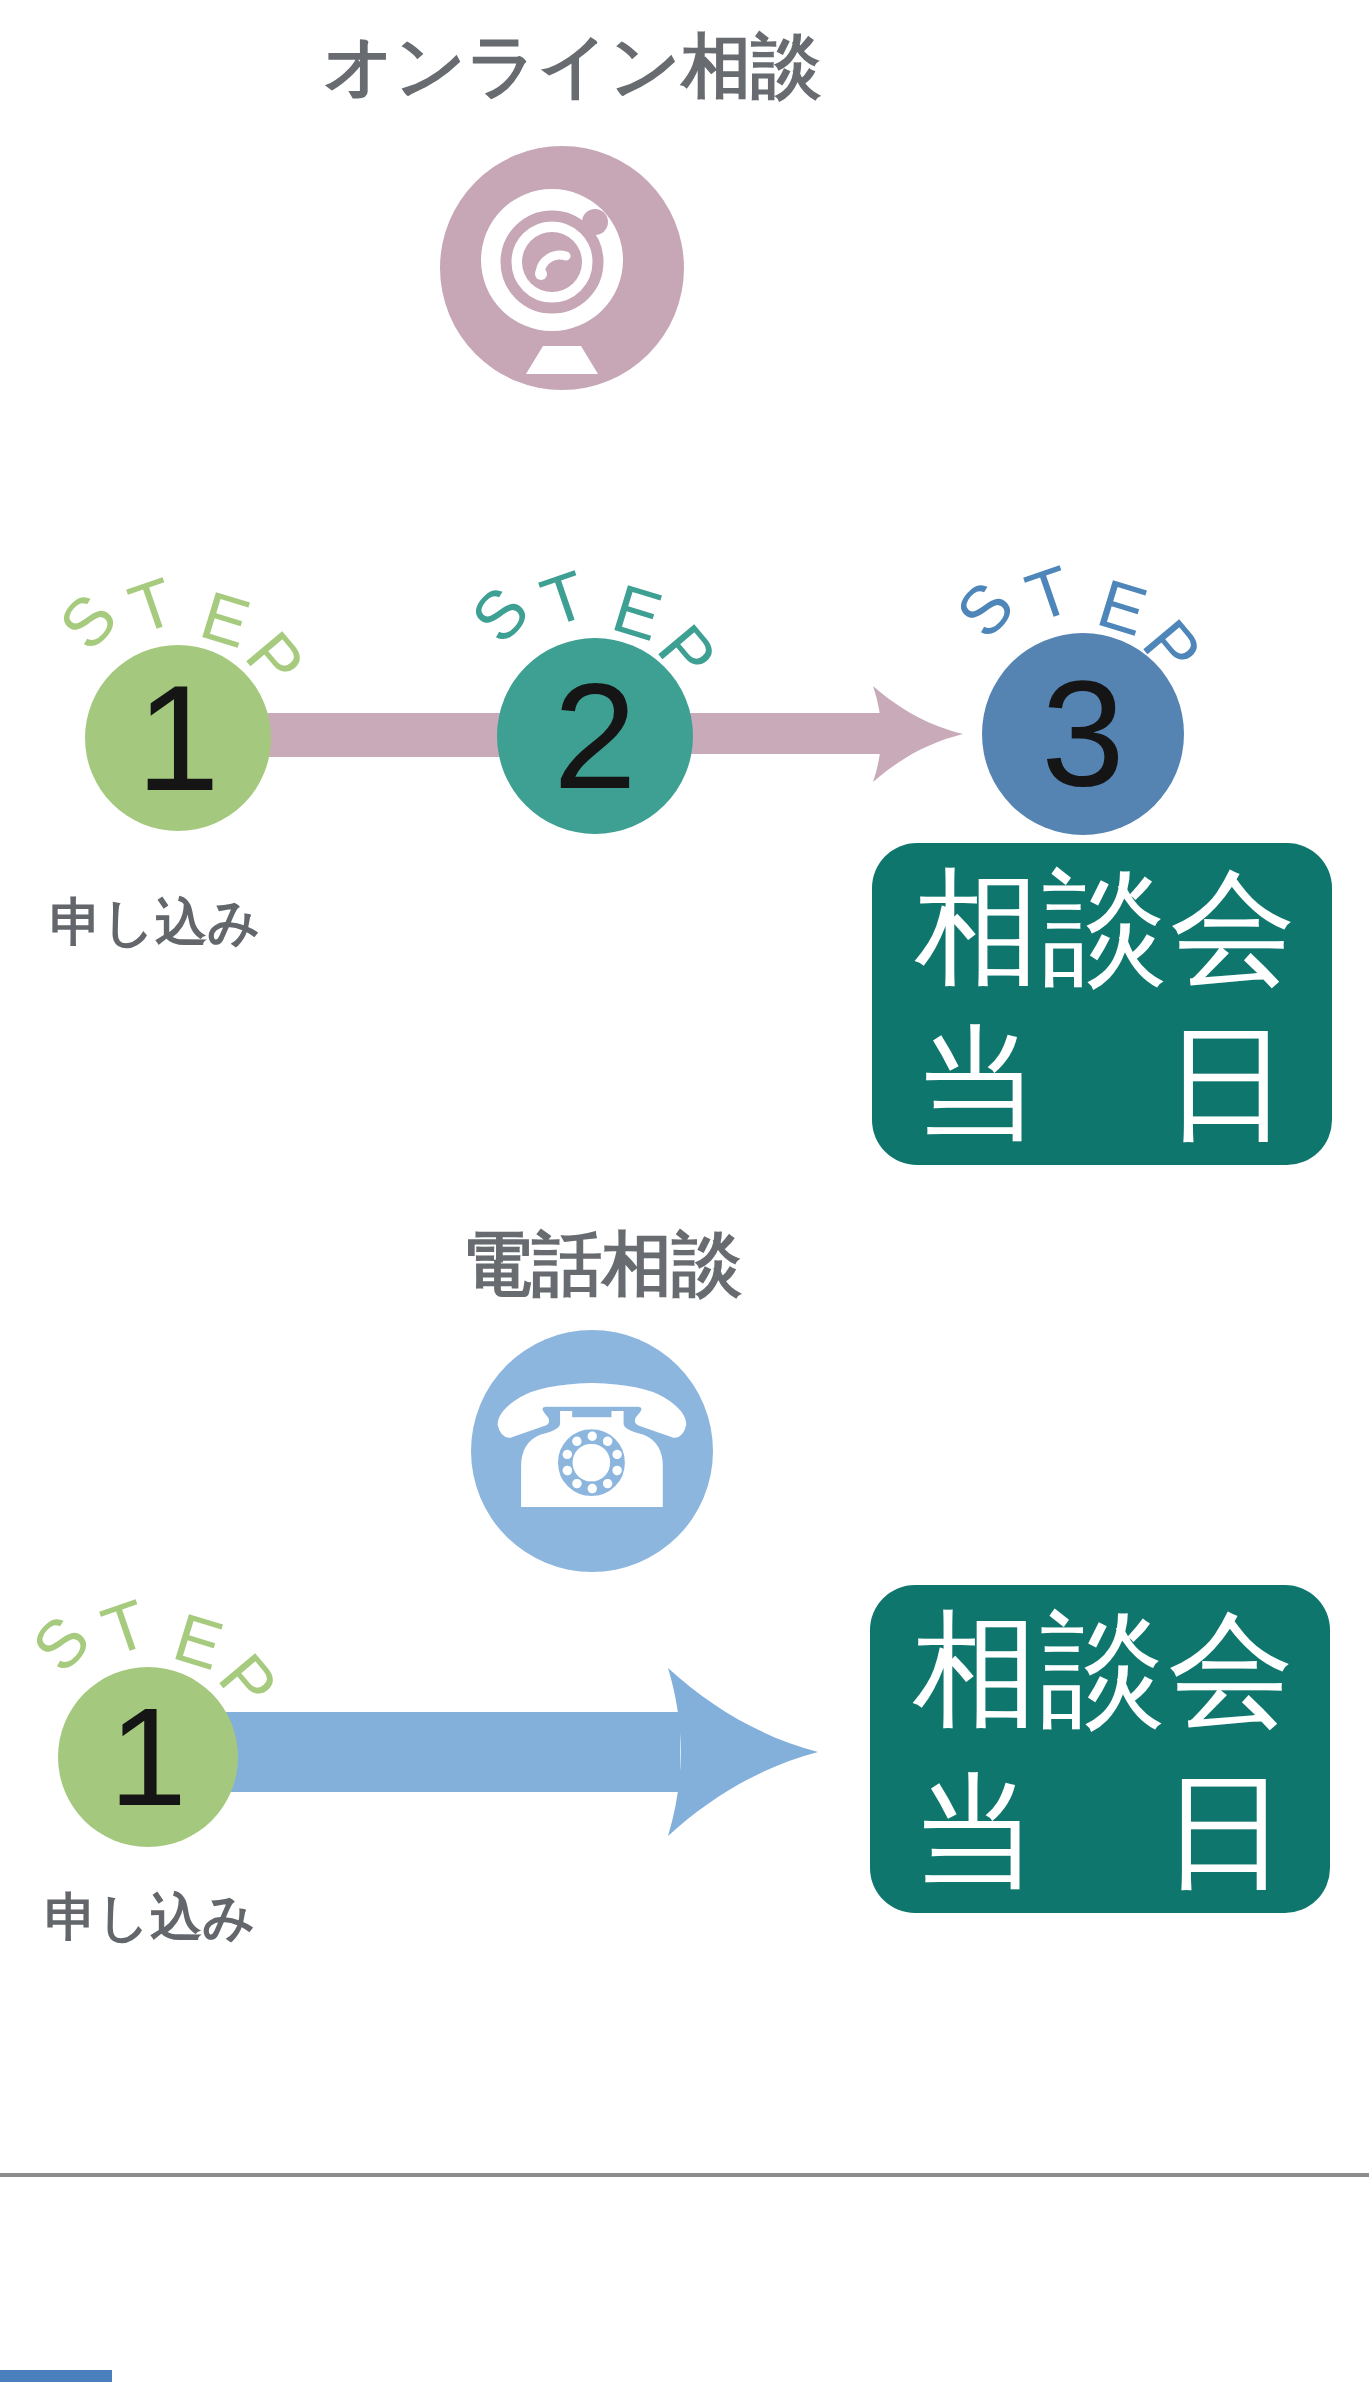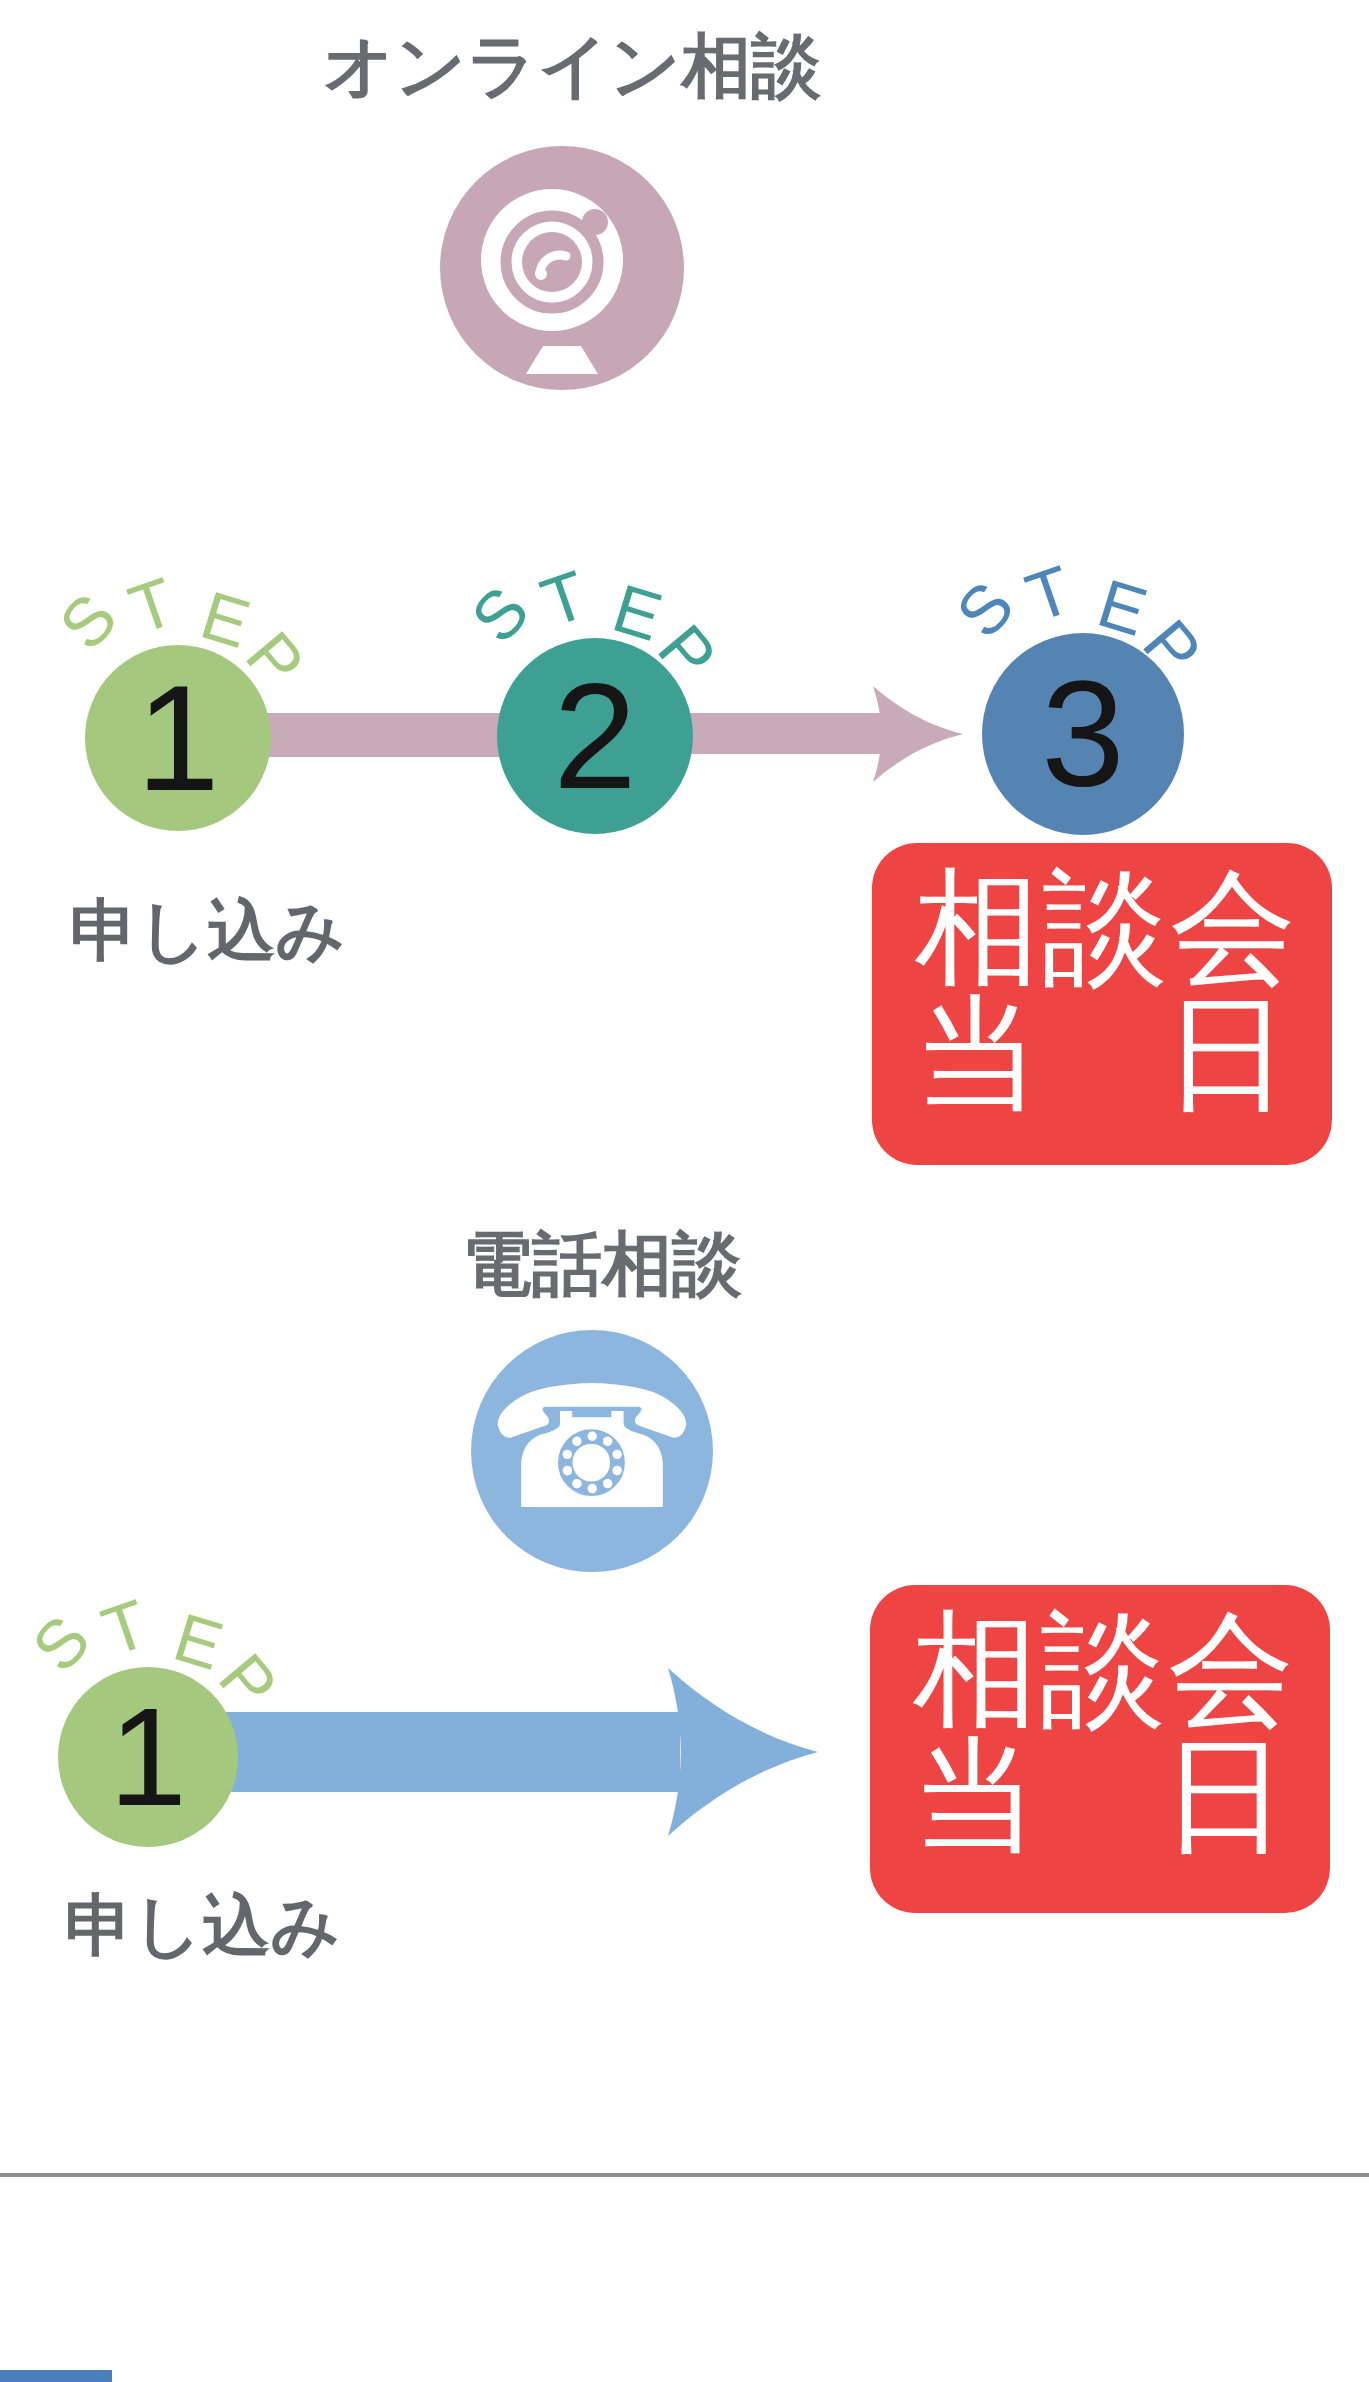--- a/index.html
+++ b/index.html
@@ -38,28 +38,28 @@
   .g-green .step-circle{background:#a4c97e;}
   .g-teal .arc-letter{color:#3da093;}
   .g-teal .step-circle{background:#3da093;}
   .g-blue .arc-letter{color:#4e86ba;}
   .g-blue .step-circle{background:#5584b3;}
   
   .bar{position:absolute;z-index:1;}
   .arrow-svg{position:absolute;z-index:1;}
   
   .step-label{
-    position:absolute;font-size:68px;color:#63676b;font-weight:600;
-    line-height:1.1;white-space:nowrap;margin-left:20px;
+    position:absolute;font-size:52px;color:#63676b;font-weight:600;
+    line-height:1.1;white-space:nowrap;
   }
   
   .result-box{
-    position:absolute;width:460px;background:#ef4444;border-radius:45px;
+    position:absolute;width:460px;background:#0f766e;border-radius:45px;
     color:#ffffff;box-sizing:border-box;padding:22px 42px 18px 42px;
-    display:flex;flex-direction:column;justify-content:flex-start;
+    display:flex;flex-direction:column;justify-content:space-between;
   }
   .box-line1{font-size:126px;line-height:1;text-align:center;letter-spacing:2px;white-space:nowrap;}
   .box-line2{font-size:126px;line-height:1;display:flex;justify-content:space-between;}
   
   .divider{position:absolute;left:0;top:2173px;width:1369px;height:4px;background:#8c8c8c;}
   .bottom-bar{position:absolute;left:0;top:2370px;width:112px;height:12px;background:#4a7fbe;}
 </style>
 </head>
 <body>
 

